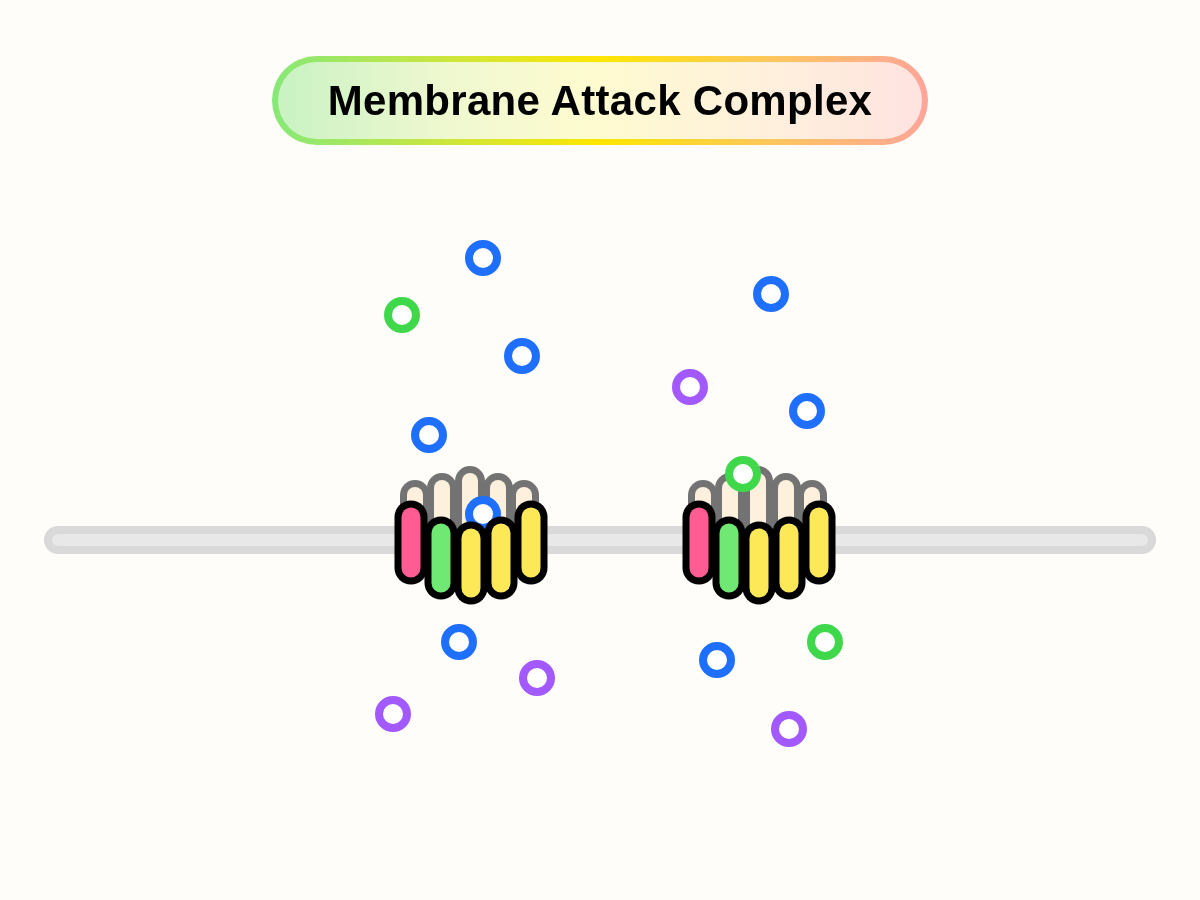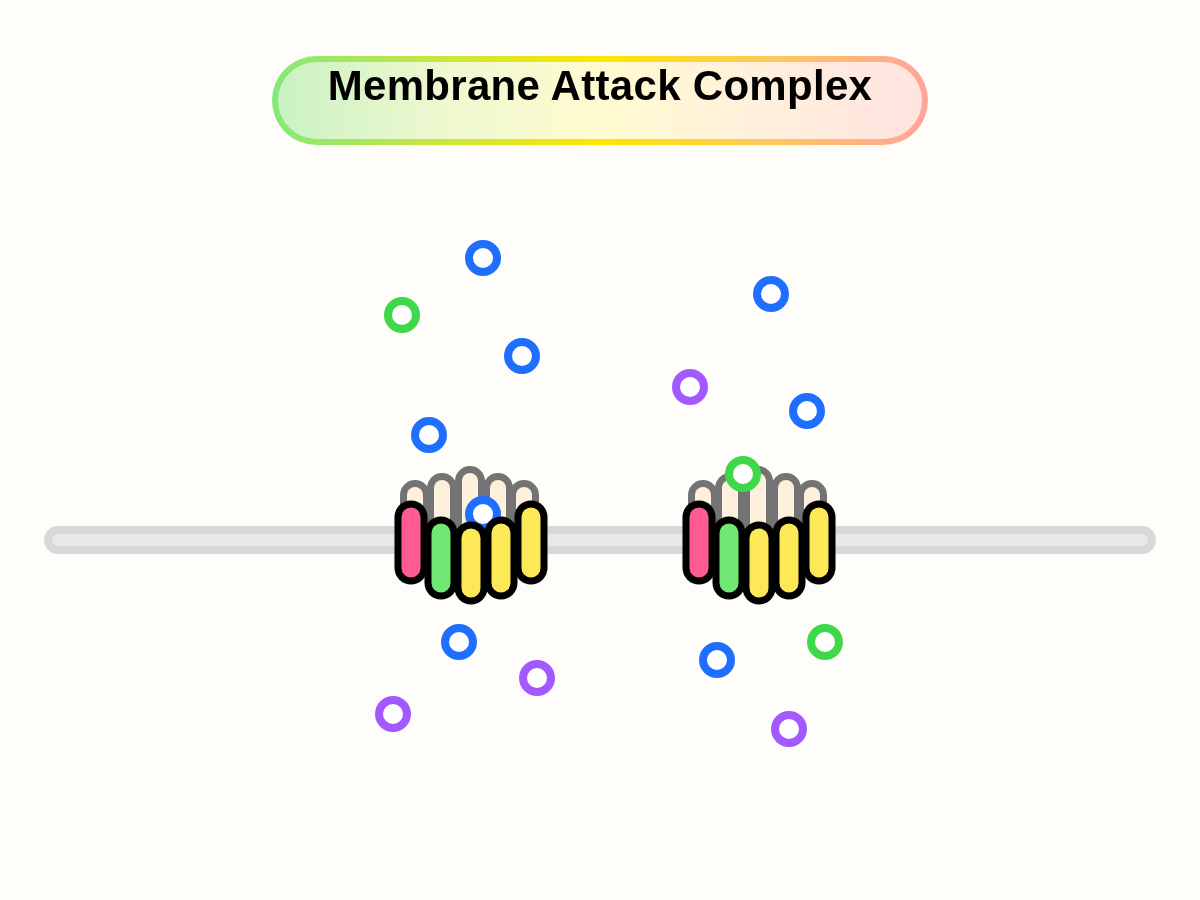--- a/index.html
+++ b/index.html
@@ -16,21 +16,21 @@
       width: 656px; height: 89px;
       box-sizing: border-box;
       border-radius: 45px;
       padding: 6px;
       background: linear-gradient(90deg, #86e878 0%, #c8e640 25%, #ffe600 50%, #ffc85a 75%, #ffa59a 100%);
     }
     .title-inner {
       width: 100%; height: 100%;
       border-radius: 40px;
       background: linear-gradient(90deg, #c9f2c3 0%, #eef8cf 25%, #fffbd0 50%, #fff0dc 75%, #ffe3e0 100%);
-      display: flex; align-items: flex-start; justify-content: center;
+      display: flex; align-items: center; justify-content: center;
     }
     .title-text {
       font-family: "Liberation Sans", sans-serif;
       font-weight: bold;
       font-size: 42px;
       color: #000;
       letter-spacing: 0.3px;
     }
     svg.scene { position: absolute; left: 0; top: 0; }
   </style>

